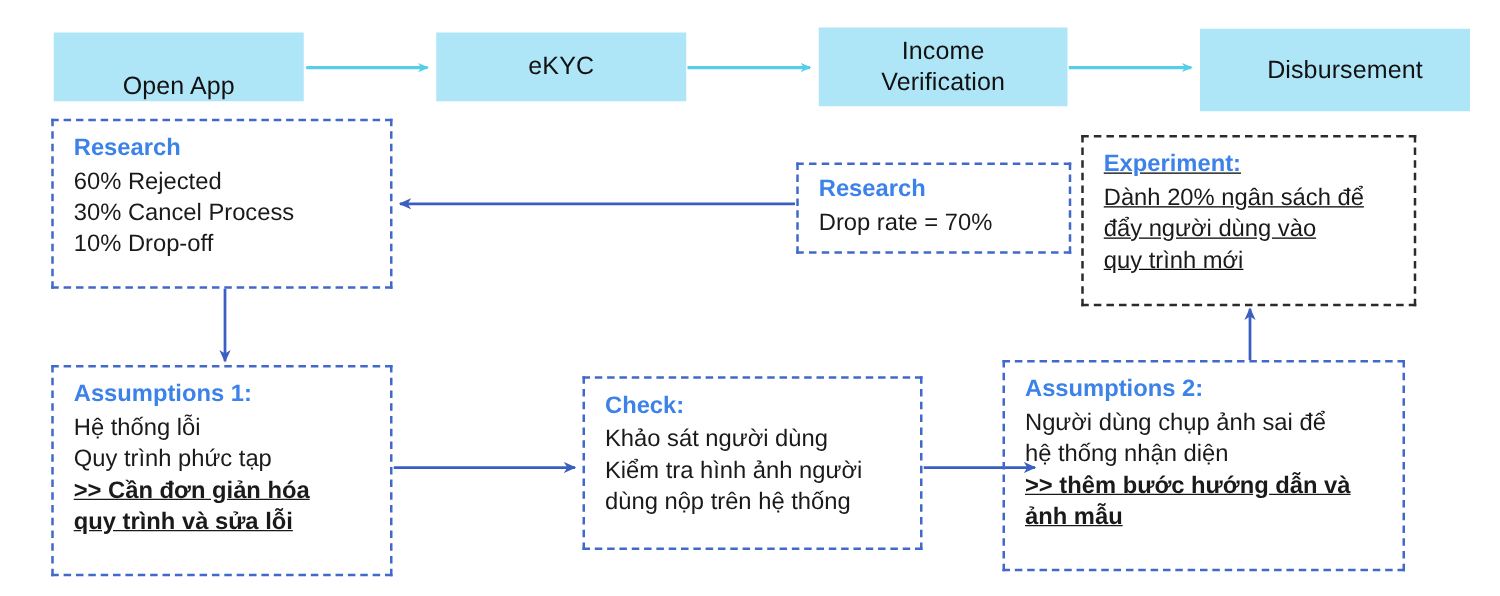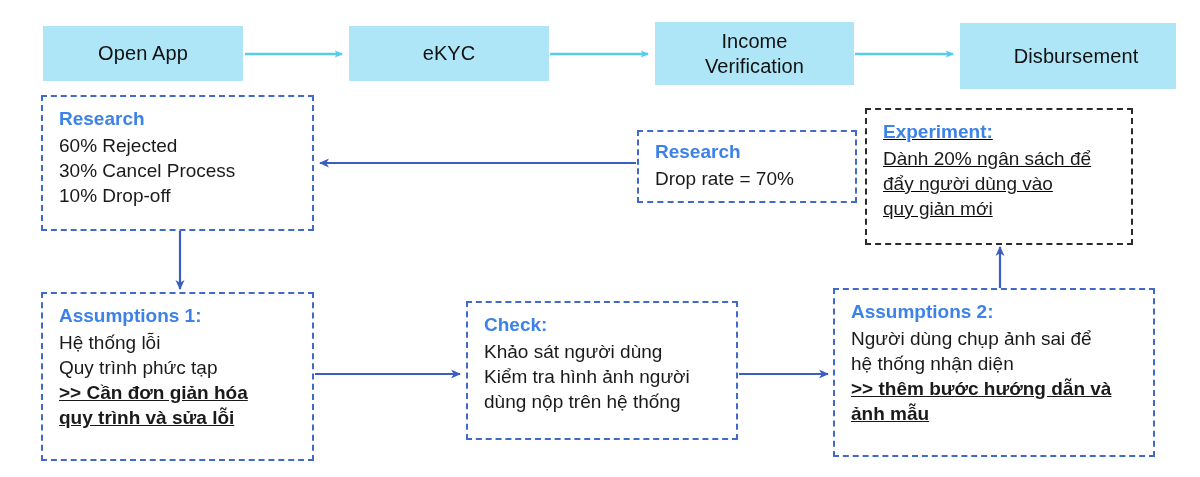--- a/index.html
+++ b/index.html
@@ -74,21 +74,21 @@
 
     <line x1="180" y1="231" x2="180" y2="289" stroke="#3B5FC0" stroke-width="2.2" marker-end="url(#ar-blue)"></line>
 
     <line x1="315" y1="374" x2="460" y2="374" stroke="#3B5FC0" stroke-width="2.2" marker-end="url(#ar-blue)"></line>
 
     <line x1="739" y1="374" x2="828" y2="374" stroke="#3B5FC0" stroke-width="2.2" marker-end="url(#ar-blue)"></line>
 
     <line x1="1000" y1="288" x2="1000" y2="247" stroke="#3B5FC0" stroke-width="2.2" marker-end="url(#ar-blue)"></line>
   </svg>
 
-  <div class="stage" style="left:43px;top:26px;width:200px;height:55px;">
+  <div class="stage" style="left:43px;top:26px;width:200px;height:55px;align-items:flex-end;">
     <span>Open App</span>
   </div>
 
   <div class="stage" style="left:349px;top:26px;width:200px;height:55px;">
     <span>eKYC</span>
   </div>
 
   <div class="stage" style="left:655px;top:22px;width:199px;height:63px;flex-direction:column;">
     <span>Income</span>
     <span>Verification</span>
@@ -107,39 +107,39 @@
 
   <div class="note" style="left:637px;top:130px;width:220px;height:73px;padding-top:8px;">
     <div class="hd">Research</div>
     <div class="ln">Drop rate = 70%</div>
   </div>
 
   <div class="note dark" style="left:865px;top:108px;width:268px;height:137px;">
     <div class="hd">Experiment:</div>
     <div class="ln">Dành 20% ngân sách để</div>
     <div class="ln">đẩy người dùng vào</div>
-    <div class="ln">quy giản mới</div>
+    <div class="ln">quy trình mới</div>
   </div>
 
   <div class="note" style="left:41px;top:292px;width:273px;height:169px;">
     <div class="hd">Assumptions 1:</div>
     <div class="ln">Hệ thống lỗi</div>
     <div class="ln">Quy trình phức tạp</div>
     <div class="ln b">&gt;&gt; Cần đơn giản hóa</div>
     <div class="ln b">quy trình và sửa lỗi</div>
   </div>
 
   <div class="note" style="left:466px;top:301px;width:272px;height:139px;">
     <div class="hd">Check:</div>
     <div class="ln">Khảo sát người dùng</div>
     <div class="ln">Kiểm tra hình ảnh người</div>
     <div class="ln">dùng nộp trên hệ thống</div>
   </div>
 
-  <div class="note" style="left:833px;top:288px;width:322px;height:169px;">
+  <div class="note" style="left:802px;top:288px;width:322px;height:169px;">
     <div class="hd">Assumptions 2:</div>
     <div class="ln">Người dùng chụp ảnh sai để</div>
     <div class="ln">hệ thống nhận diện</div>
     <div class="ln b">&gt;&gt; thêm bước hướng dẫn và</div>
     <div class="ln b">ảnh mẫu</div>
   </div>
 
 </div>
 
 </body></html>

